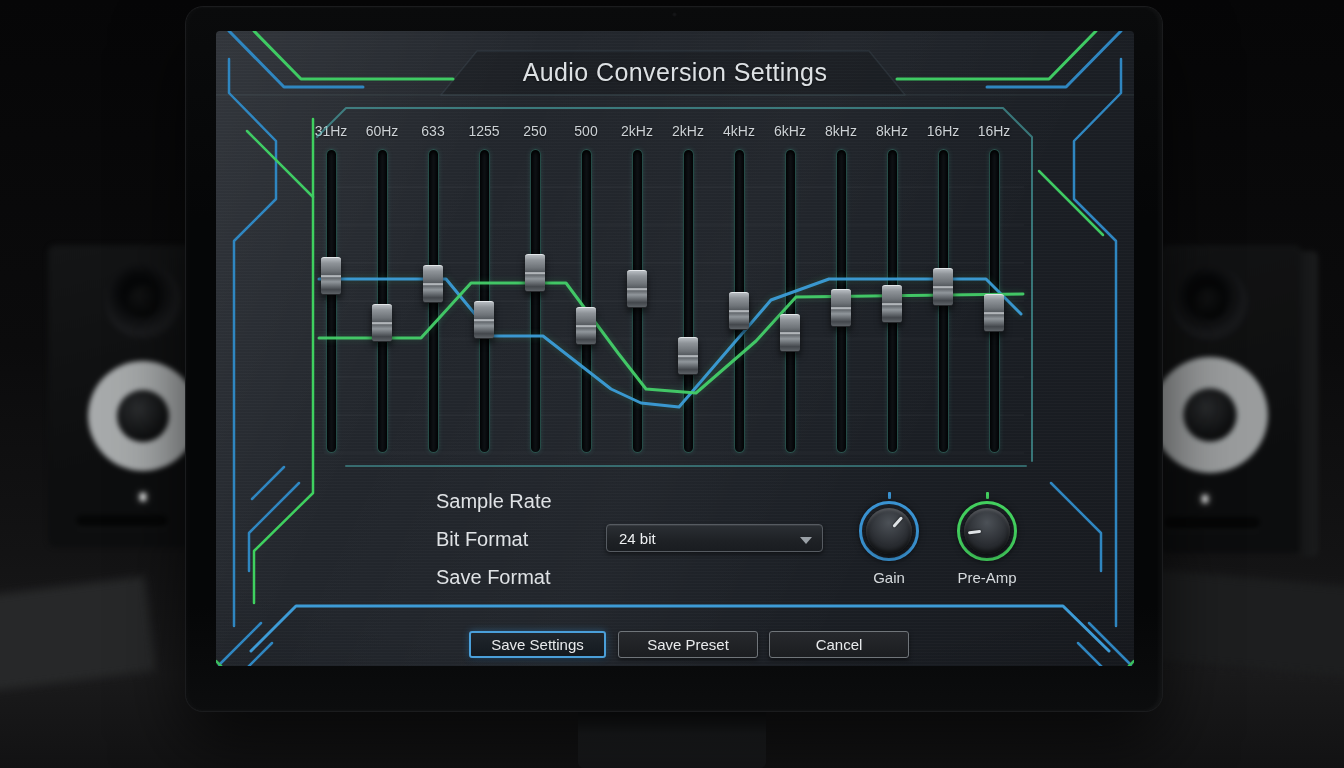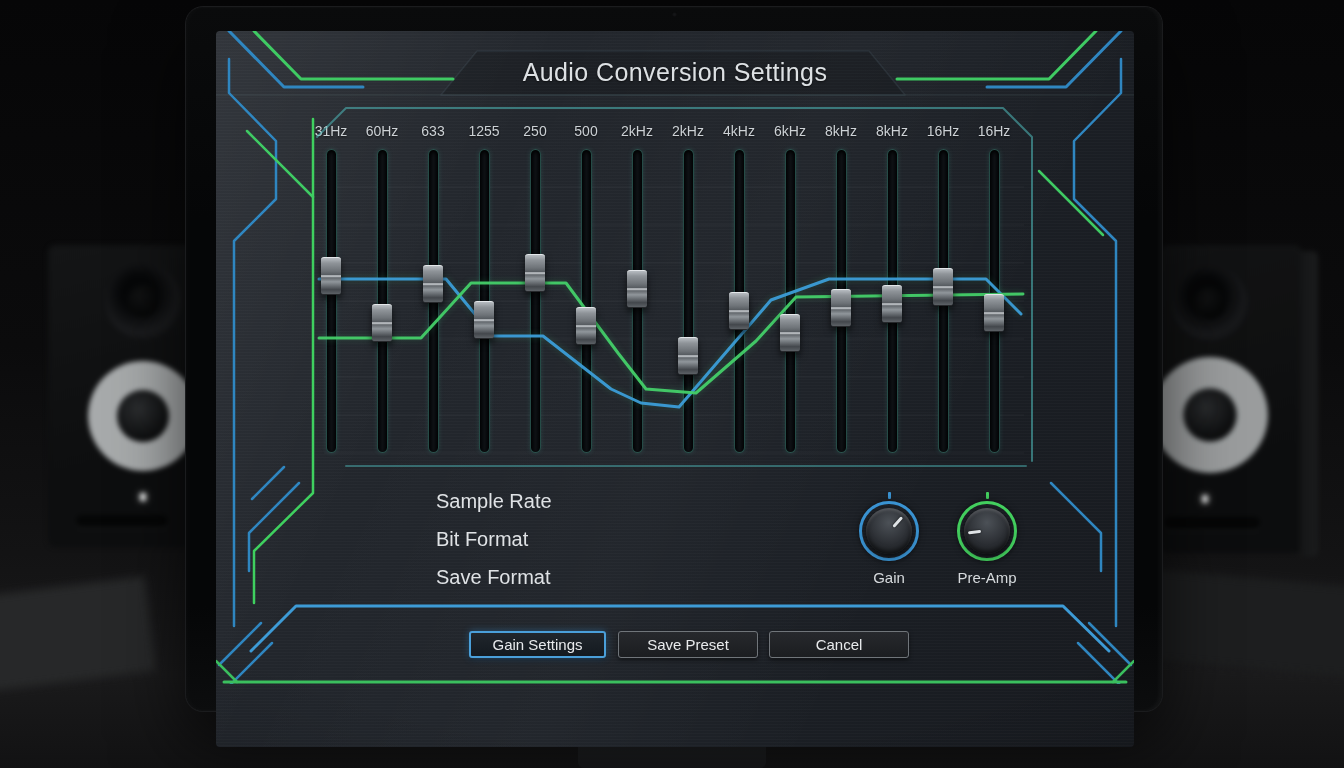--- a/index.html
+++ b/index.html
@@ -23,21 +23,21 @@
   
   .monitor{position:absolute;left:185px;top:6px;width:978px;height:706px;z-index:3;
            background:linear-gradient(180deg,#0a0b0c,#050607 30%,#050607 85%,#0c0d0e);
            border:1px solid #1b1c1e;border-radius:18px;
            box-shadow:0 35px 70px rgba(0,0,0,.65), inset -3px 0 4px rgba(255,255,255,.04), inset 3px 0 4px rgba(255,255,255,.02);}
   .camera-dot{position:absolute;top:5px;left:50%;width:5px;height:5px;margin-left:-2px;border-radius:50%;background:#161719;box-shadow:inset 0 0 2px #000;}
   .stand{position:absolute;left:578px;top:706px;width:188px;height:62px;z-index:2;
          background:linear-gradient(180deg,#0e0f10,#202224 45%,#17181a);border-radius:0 0 6px 6px;}
 
   
-  .screen{position:absolute;left:30px;top:24px;width:918px;height:716px;overflow:hidden;border-radius:4px;
+  .screen{position:absolute;left:30px;top:24px;width:918px;height:635px;overflow:hidden;border-radius:4px;
           background:linear-gradient(118deg,#282c32 0%,#22262c 30%,#1c2026 60%,#171a1f 100%);}
   .screen::before{content:"";position:absolute;inset:0;
           background:repeating-linear-gradient(180deg,rgba(255,255,255,.02) 0 1px,rgba(0,0,0,0) 1px 3px);}
   .screen::after{content:"";position:absolute;inset:0;pointer-events:none;
           background:linear-gradient(115deg,rgba(255,255,255,.05) 0%,rgba(255,255,255,0) 28%,rgba(255,255,255,.025) 52%,rgba(255,255,255,0) 75%),
                      radial-gradient(120% 90% at 50% 45%,rgba(0,0,0,0) 60%,rgba(0,0,0,.25) 100%);}
   svg.layer{position:absolute;left:0;top:0;pointer-events:none;}
   #deco-under{z-index:0;}
   #curves{z-index:4;filter:drop-shadow(0 0 3px rgba(60,200,120,.25));}
   #deco-over{z-index:3;}
@@ -244,20 +244,24 @@
           <div class="eq-track"></div>
           <div class="eq-handle" style="top: 170.856px;"></div>
         </div>
       </div>
 
     <div class="set-row" style="top:455px;">
       <div class="set-label">Sample Rate</div>
     </div>
     <div class="set-row" style="top:493px;">
       <div class="set-label">Bit Format</div>
+      <div class="dropdown">
+        <span class="val">24 bit</span>
+        <span class="caret"></span>
+      </div>
     </div>
     <div class="set-row" style="top:531px;">
       <div class="set-label">Save Format</div>
     </div>
 
     <div class="knob" style="left:643px;">
       <div class="tick" style="background: rgb(58, 147, 210);"></div>
       <div class="ring" style="border-color: rgb(58, 147, 210);"></div>
       <div class="dial"></div>
       <div class="rot" style="transform: rotate(42deg);">
@@ -268,18 +272,18 @@
     <div class="knob" style="left:741px;">
       <div class="tick" style="background: rgb(67, 207, 94);"></div>
       <div class="ring" style="border-color: rgb(67, 207, 94);"></div>
       <div class="dial"></div>
       <div class="rot" style="transform: rotate(-97deg);">
           <div class="pointer"></div>
         </div>
     </div>
     <div class="knob-label" style="left:711px;">Pre-Amp</div>
 
-    <div class="btn primary" style="left:253px;width:137px;">Gain Settings</div>
+    <div class="btn primary" style="left:253px;width:137px;">Save Settings</div>
     <div class="btn" style="left:402px;width:140px;">Save Preset</div>
     <div class="btn" style="left:553px;width:140px;">Cancel</div>
 
   </div>
 </div>
 
 </body></html>

